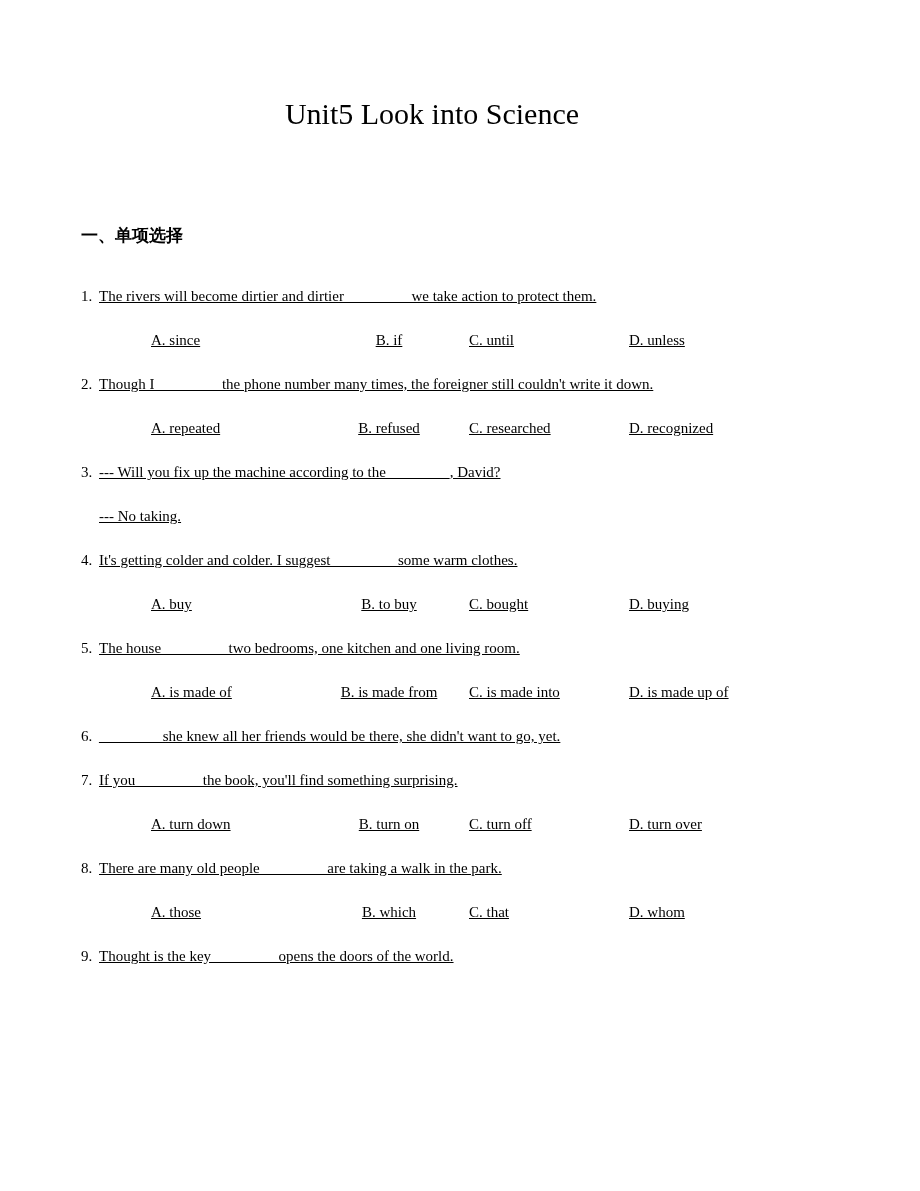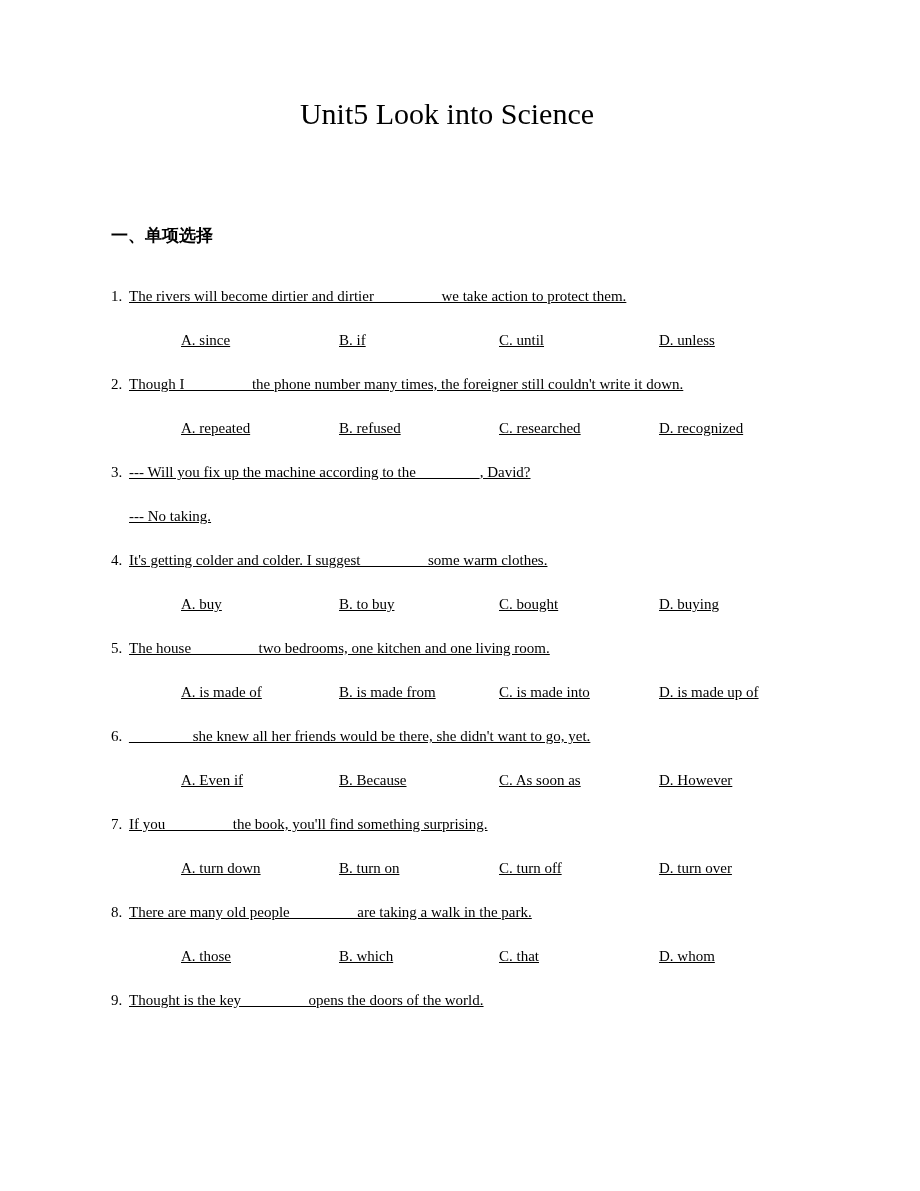--- a/index.html
+++ b/index.html
@@ -8,21 +8,21 @@
     width: 920px;
     height: 1191px;
     background: #ffffff;
     color: #000000;
     font-family: "Liberation Serif", "DejaVu Serif", serif;
     overflow: hidden;
   }
   .page {
     width: 920px;
     height: 1011px;
-    padding: 96px 120px 0 111px;
+    padding: 96px 120px 0 81px;
   }
   .title {
     margin: 0;
     text-align: center;
     font-size: 30px;
     font-weight: 400;
     line-height: 36px;
     
     margin-left: -17px;
     padding-right: -120px;
@@ -52,21 +52,21 @@
     padding-left: 18px;
   }
   .q-options {
     display: flex;
     padding-left: 25px;
     line-height: 20px;
     margin-bottom: 24px;
     white-space: nowrap;
   }
   .opt-0 { width: 158px; margin-left: 45px; }
-  .opt-1 { width: 160px; }
+  .opt-1 { width: 160px; text-align: center; }
   .opt-2 { width: 160px; }
   .opt-3 { flex: 1; }
 </style>
 </head>
 <body>
 
 <div class="page">
   <h1 class="title">Unit5 Look into Science</h1>
   <h2 class="section">一、单项选择</h2>
   <div class="questions" id="questions">
@@ -122,26 +122,20 @@
           <span class="opt-1">B. is made from</span>
           <span class="opt-2">C. is made into</span>
           <span class="opt-3">D. is made up of</span>
         </div>
   </div>
 
   <div class="question">
     <div class="q-lines">
           <div class="q-line"><span class="q-num">6.</span><span>________ she knew all her friends would be there, she didn't want to go, yet.</span></div>
         </div>
-    <div class="q-options">
-          <span class="opt-0">A. Even if</span>
-          <span class="opt-1">B. Because</span>
-          <span class="opt-2">C. As soon as</span>
-          <span class="opt-3">D. However</span>
-        </div>
   </div>
 
   <div class="question">
     <div class="q-lines">
           <div class="q-line"><span class="q-num">7.</span><span>If you ________ the book, you'll find something surprising.</span></div>
         </div>
     <div class="q-options">
           <span class="opt-0">A. turn down</span>
           <span class="opt-1">B. turn on</span>
           <span class="opt-2">C. turn off</span>

